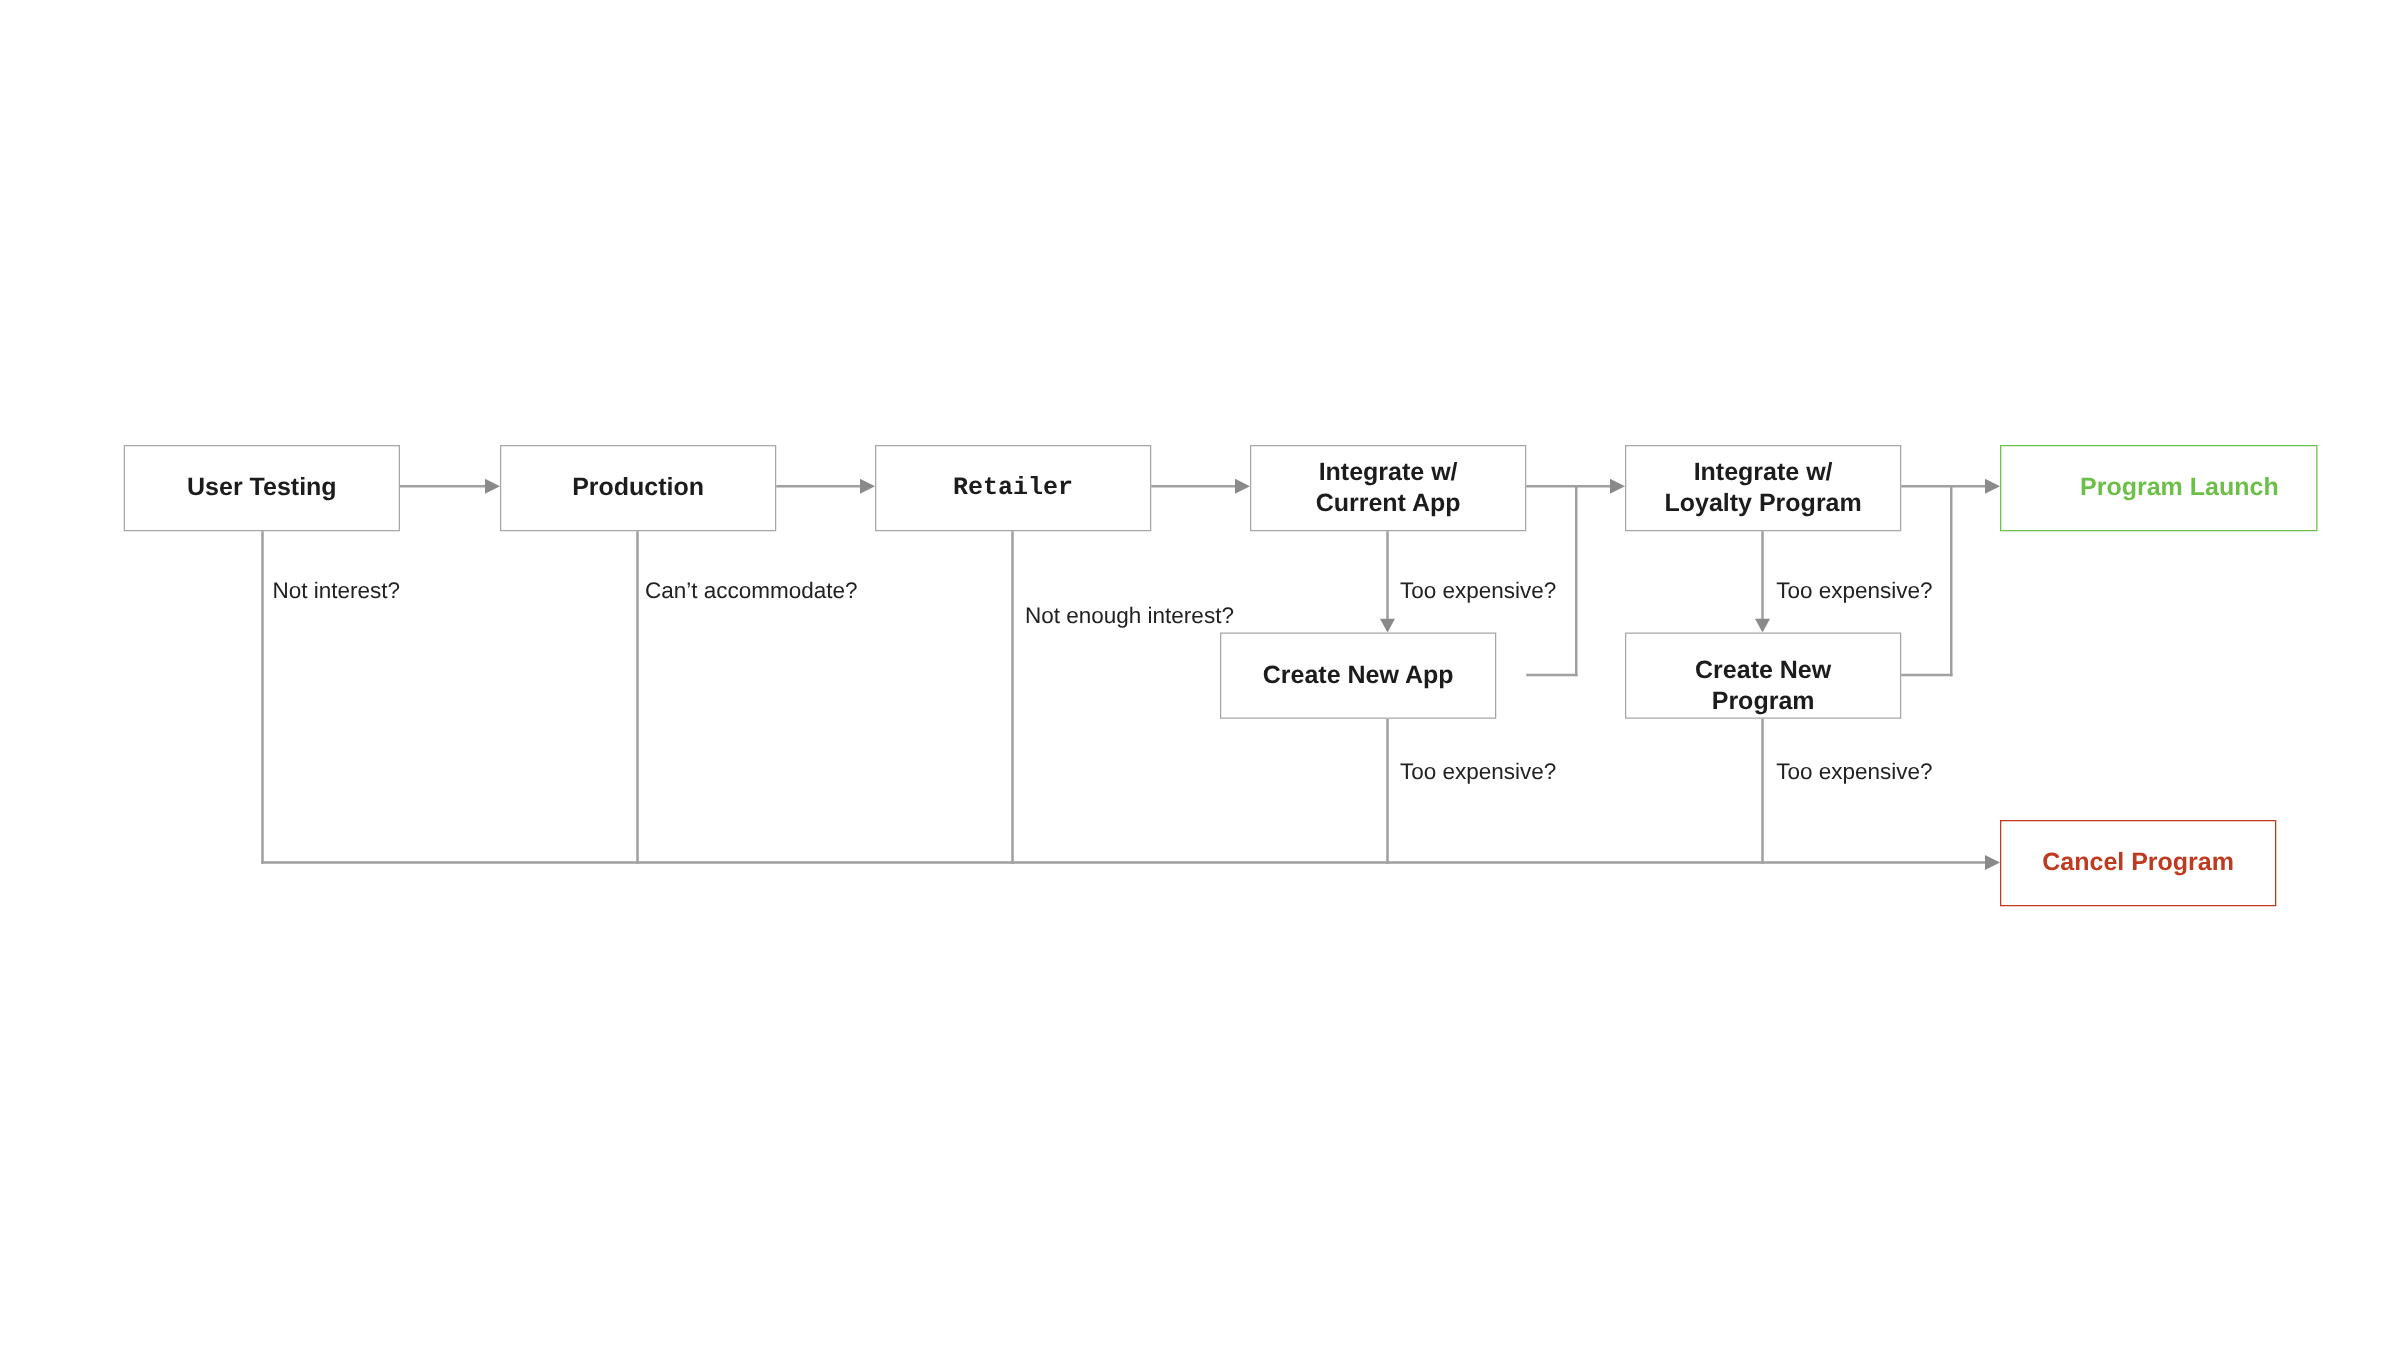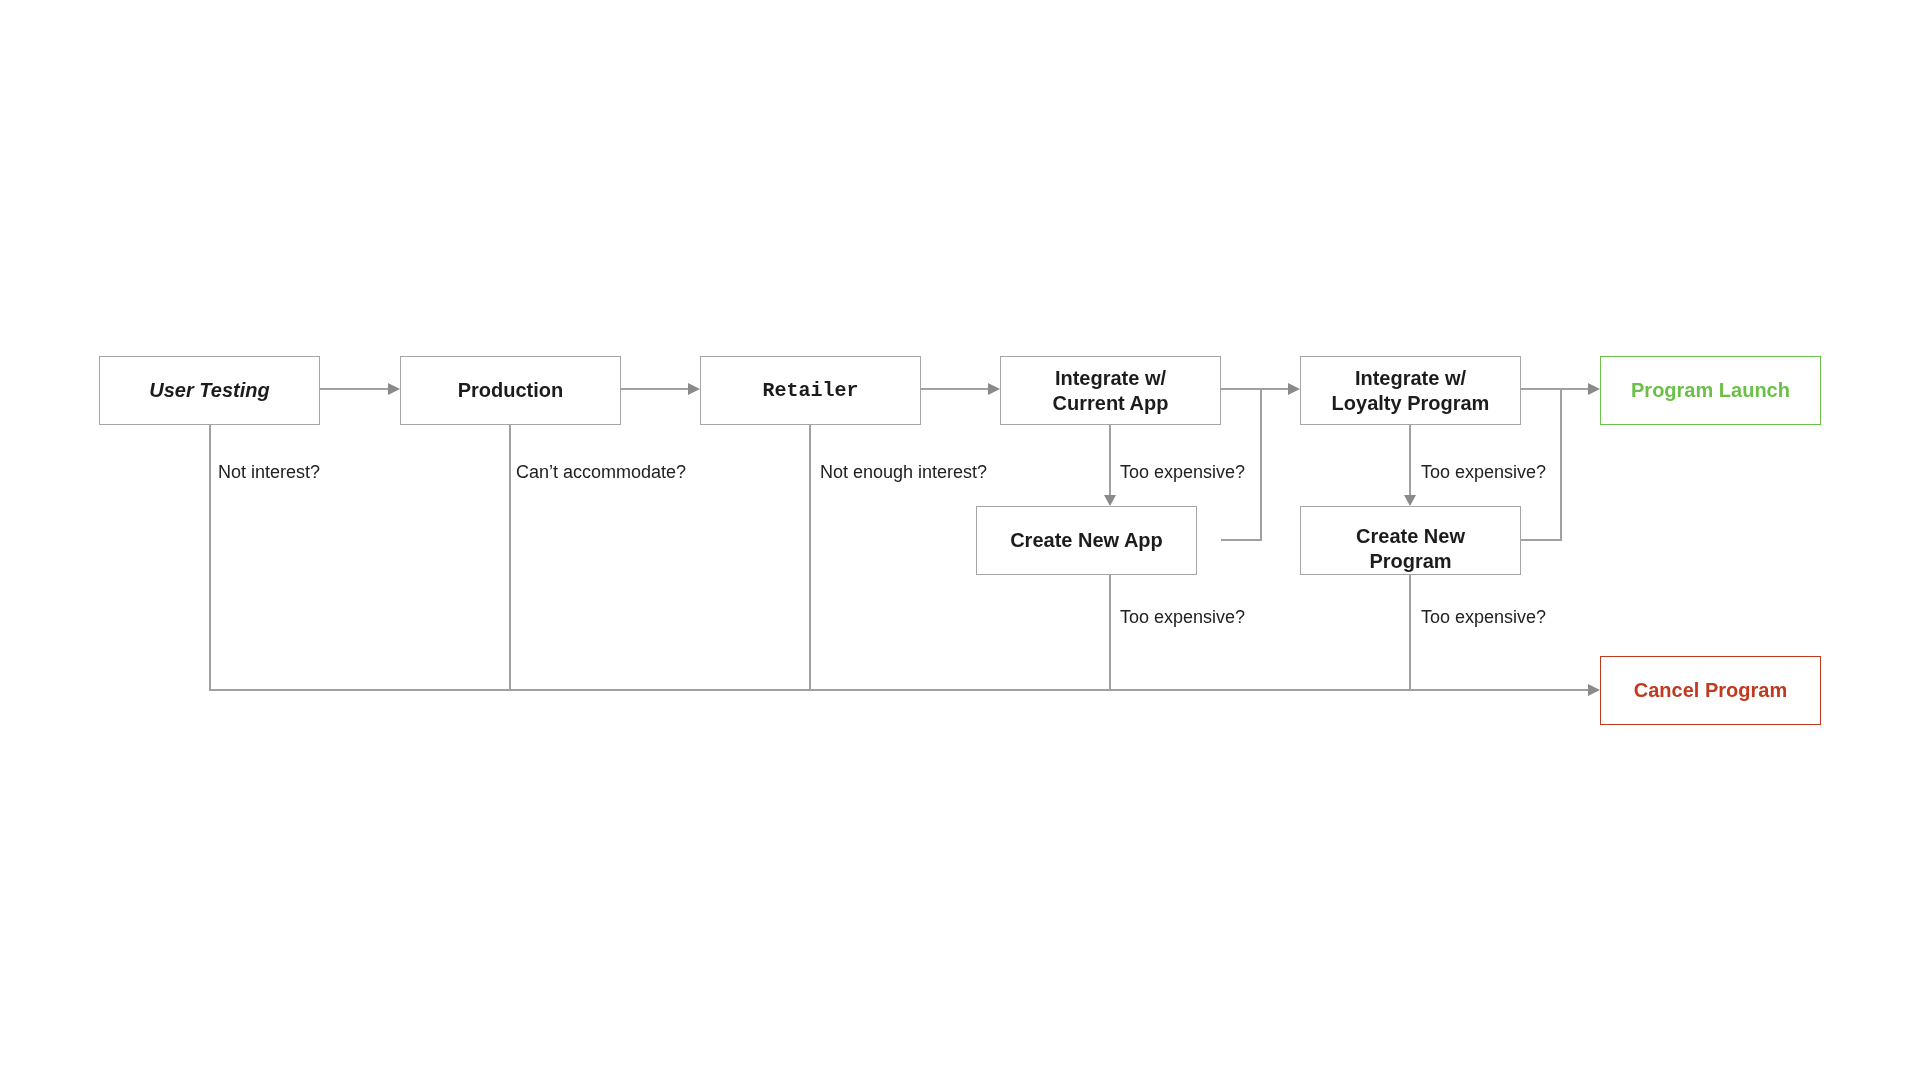--- a/index.html
+++ b/index.html
@@ -11,21 +11,21 @@
     position:absolute;left:101px;top:84px;margin:0;
     font-family:"DejaVu Sans","Liberation Sans",sans-serif;
     font-weight:200;font-size:43px;letter-spacing:0.5px;color:var(--title-ink);
   }
   .node{
     position:absolute;width:219px;height:67px;border:1px solid var(--border);
     background:#ffffff;display:flex;flex-direction:column;align-items:center;justify-content:center;
     font-weight:bold;font-size:20px;line-height:25px;color:var(--ink);text-align:center;
     box-sizing:content-box;
   }
-  .node.success{border-color:var(--green);color:var(--green);}
+  .node.success{border-color:var(--green);color:var(--green);padding-left:33px;}
   .node.failure{border-color:var(--red);color:var(--red);}
   .row1{top:356px;}
   .row2{top:506px;}
   .row3{top:656px;}
   .shaft-h{position:absolute;height:2px;background:var(--line);}
   .shaft-v{position:absolute;width:2px;background:var(--line);}
   .head-right{
     position:absolute;width:0;height:0;
     border-top:6px solid transparent;border-bottom:6px solid transparent;
     border-left:12px solid var(--arrow);
@@ -40,21 +40,21 @@
   }
   .cond-row1{top:461px;}
   .cond-row2{top:606px;}
 </style>
 </head>
 <body>
 
 <div class="stage">
 
 
-  <div class="node row1" style="left:99px;font-style:italic;">
+  <div class="node row1" style="left:99px;">
     <span>User Testing</span>
   </div>
   <div class="node row1" style="left:400px;">
     <span>Production</span>
   </div>
   <div class="node row1" style="left:700px;font-family:Liberation Mono, monospace;">
     <span>Retailer</span>
   </div>
   <div class="node row1" style="left:1000px;">
     <span>Integrate w/</span>
@@ -125,20 +125,20 @@
   <div class="shaft-v" style="left:1109px;top:575px;height:116px;"></div>
   <div class="shaft-v" style="left:1409px;top:575px;height:116px;"></div>
 
   <div>
     <div class="shaft-h" style="left:209px;top:689px;width:1381px;"></div>
     <div class="head-right" style="left:1588px;top:684px;"></div>
   </div>
 
   <div class="cond cond-row1" style="left:218px;">Not interest?</div>
   <div class="cond cond-row1" style="left:516px;text-align:center;">Can’t accommodate?</div>
-  <div class="cond cond-row1" style="left:820px;">Not enough interest?</div>
+  <div class="cond cond-row1" style="left:820px;margin-top:20px;">Not enough interest?</div>
   <div class="cond cond-row1" style="left:1120px;">Too expensive?</div>
   <div class="cond cond-row1" style="left:1421px;">Too expensive?</div>
 
   <div class="cond cond-row2" style="left:1120px;">Too expensive?</div>
   <div class="cond cond-row2" style="left:1421px;">Too expensive?</div>
 
 </div>
 
 </body></html>

